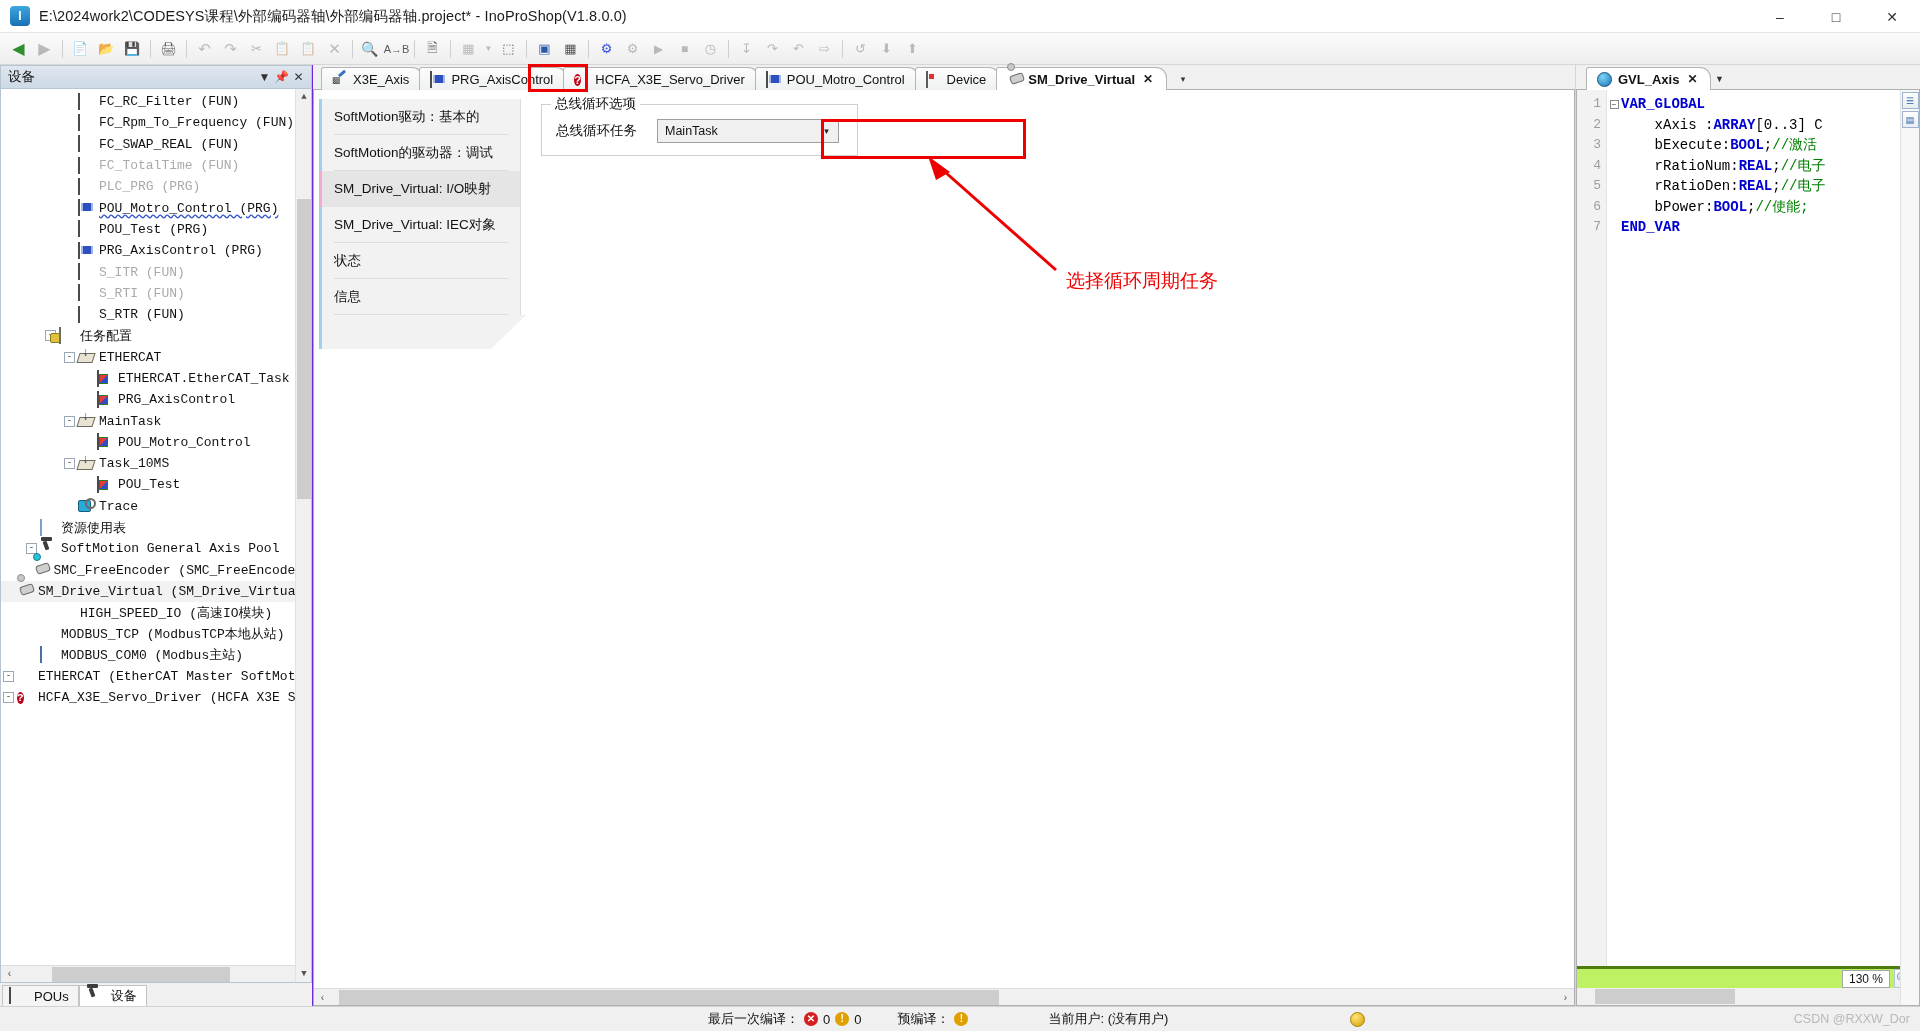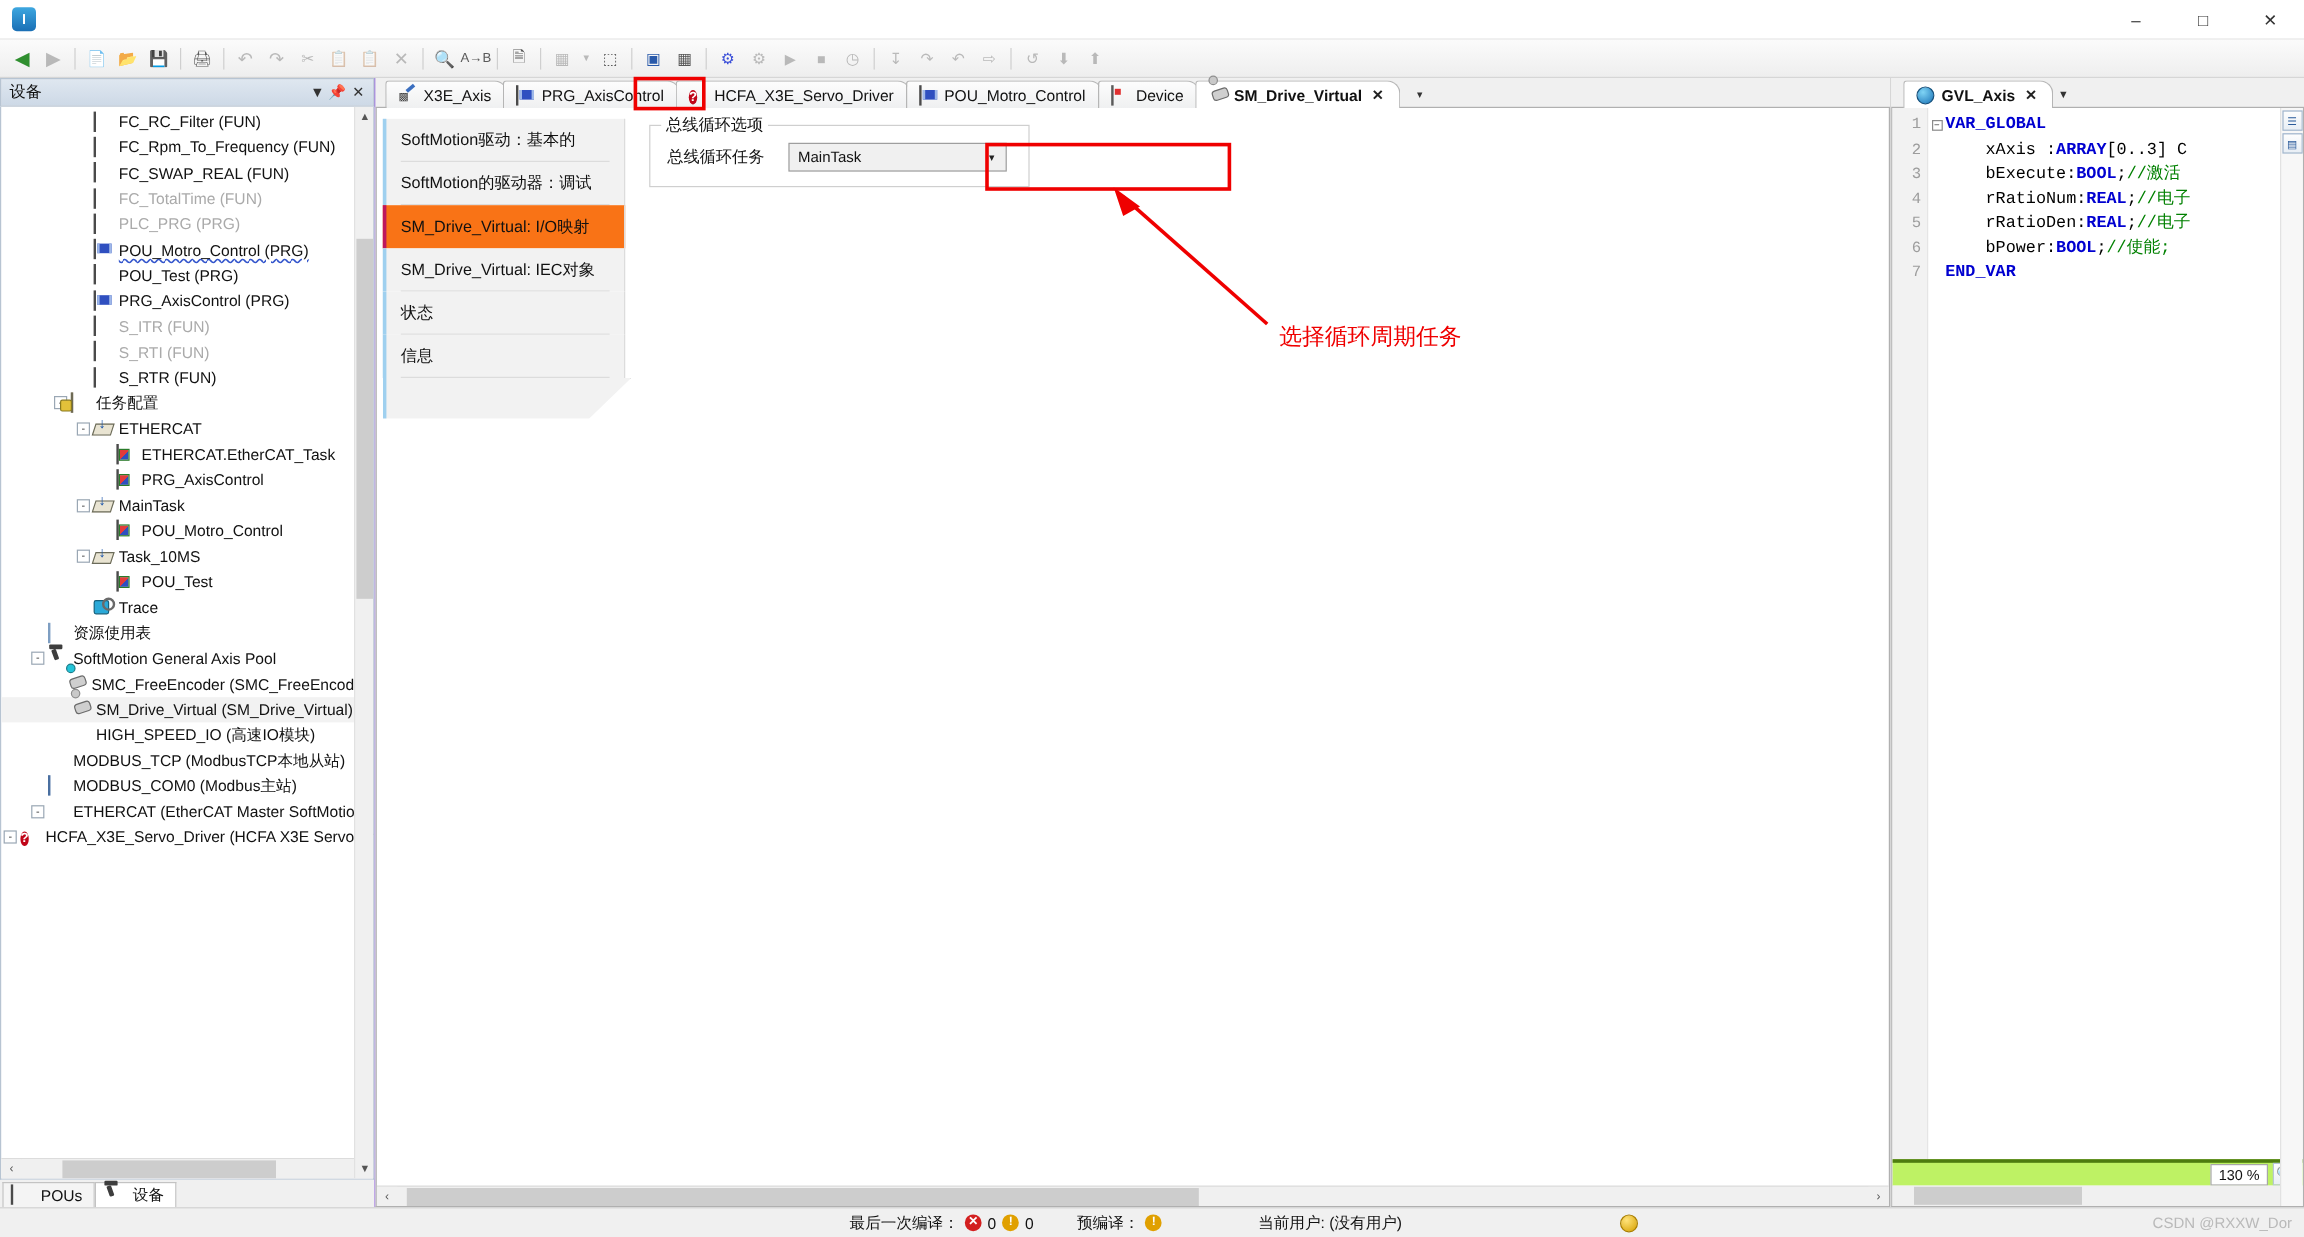--- a/index.html
+++ b/index.html
@@ -93,20 +93,21 @@
   }
   .panel-head .sp { flex: 1; }
   .panel-head .hicon { width: 17px; text-align: center; font-size: 12px; color: #333; }
   .tree-wrap {
     flex: 1; min-height: 0;
     background: #ffffff;
     border: 1px solid #b7c4d2; border-top: none;
     margin: 0; position: relative;
     display: flex; flex-direction: column;
     overflow: hidden;
+    font-family: Liberation Mono, monospace;
   }
   .tree {
     flex: 1; overflow: hidden; position: relative;
     padding-top: 2px;
     font-size: 13px; color: #111;
   }
   .trow {
     display: flex; align-items: center; height: 21.3px;
     white-space: nowrap; padding-left: 2px;
   }
@@ -343,21 +344,21 @@
     height: 36px; display: flex; align-items: center;
     padding-left: 12px; font-size: 13.5px; color: #111;
     background: #f2f2f2; border-left: 3px solid #9fd0ef;
     border-right: 1px solid #dcdcdc;
     position: relative;
   }
   .subtab::after {
     content: ""; position: absolute; left: 12px; right: 12px; bottom: 0; height: 1px;
     background: #dcdcdc;
   }
-  .subtab.active { background: #f97316; border-left: 3px solid #be185d; }
+  .subtab.active { background: #e5e5e5; border-left: 3px solid #f9a8d4; }
   .subtab.active::after { background: transparent; }
   .subtab-fold {
     position: absolute; left: 5px; width: 207px; height: 34px;
     background: #f2f2f2; border-left: 3px solid #9fd0ef;
     border-right: 1px solid #dcdcdc;
     clip-path: polygon(0 0, 100% 0, 83% 100%, 0% 100%);
   }
 
   .pane-content { flex: 1; position: relative; padding: 14px 0 0 20px; }
   .groupbox {
@@ -500,20 +501,21 @@
     border: 1px solid #a97f00;
   }
 </style>
 </head>
 <body>
 
 <div class="app">
 
   <div class="titlebar">
     <div class="app-icon">I</div>
+    <div class="title-text">E:\2024work2\CODESYS课程\外部编码器轴\外部编码器轴.project* - InoProShop(V1.8.0.0)</div>
     <div class="win-btns">
       <div class="win-btn">–</div>
       <div class="win-btn">□</div>
       <div class="win-btn close">✕</div>
     </div>
   </div>
 
 
   <div class="toolbar">
     <div class="tb" style="color:#2f8f2f;font-size:16px;">◀</div>

